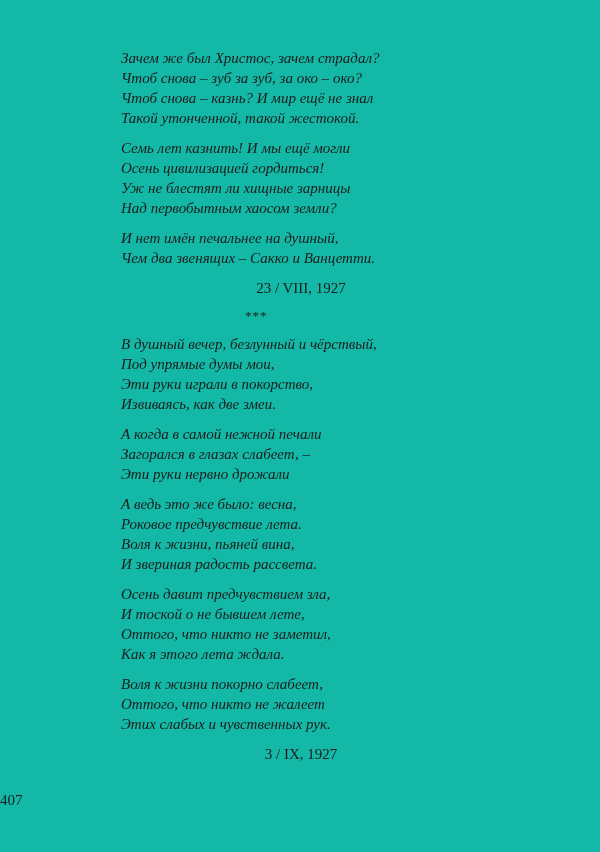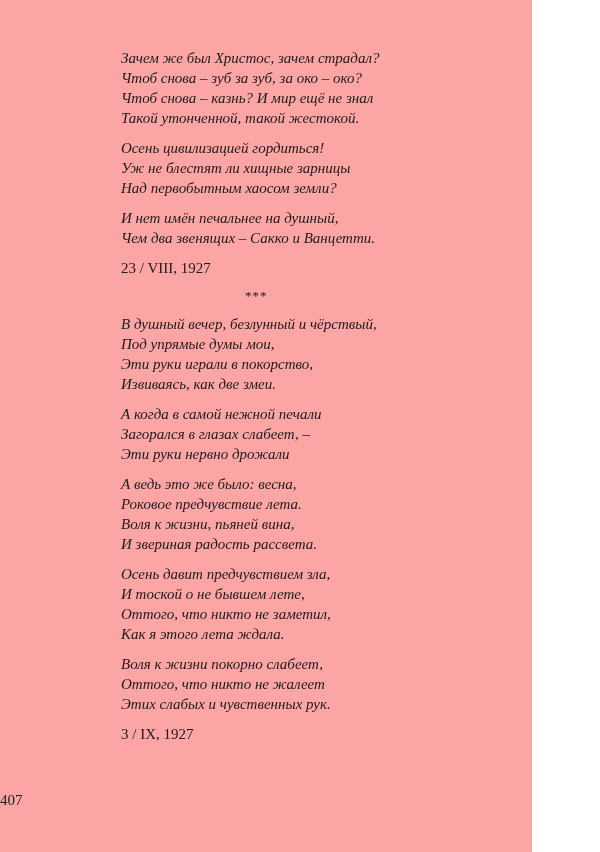--- a/index.html
+++ b/index.html
@@ -7,44 +7,44 @@
     padding: 0;
     background: #ffffff;
     width: 600px;
     height: 852px;
     overflow: hidden;
     font-family: "Liberation Serif", "DejaVu Serif", serif;
     color: #1c1c1c;
   }
   .page {
     position: relative;
-    width: 532px;
+    width: 600px;
     height: 852px;
-    background: #fca5a5;
+    background: #14b8a6;
   }
   .text-block {
     position: absolute;
     top: 48px;
     left: 121px;
     width: 360px;
   }
   .line {
     font-style: italic;
     font-size: 15px;
     line-height: 20px;
     white-space: nowrap;
   }
   .stanza {
     margin-bottom: 10px;
   }
   .date {
     font-style: normal;
     font-size: 15px;
     line-height: 20px;
-    text-align: left;
+    text-align: center;
     margin-bottom: 4px;
   }
   .separator {
     font-style: normal;
     font-size: 13px;
     line-height: 20px;
     letter-spacing: 1px;
     margin: 8px 0 8px 124px;
   }
   .page-number {
@@ -63,20 +63,21 @@
 
 <div class="page">
   <main class="text-block" id="poems-container">
       <div class="stanza">
         <div class="line">Зачем же был Христос, зачем страдал?</div>
         <div class="line">Чтоб снова – зуб за зуб, за око – око?</div>
         <div class="line">Чтоб снова – казнь? И мир ещё не знал</div>
         <div class="line">Такой утонченной, такой жестокой.</div>
       </div>
       <div class="stanza">
+        <div class="line">Семь лет казнить! И мы ещё могли</div>
         <div class="line">Осень цивилизацией гордиться!</div>
         <div class="line">Уж не блестят ли хищные зарницы</div>
         <div class="line">Над первобытным хаосом земли?</div>
       </div>
       <div class="stanza">
         <div class="line">И нет имён печальнее на душный,</div>
         <div class="line">Чем два звенящих – Сакко и Ванцетти.</div>
       </div>
       <div class="date">23 / VIII, 1927</div>
       <div class="separator">***</div>

